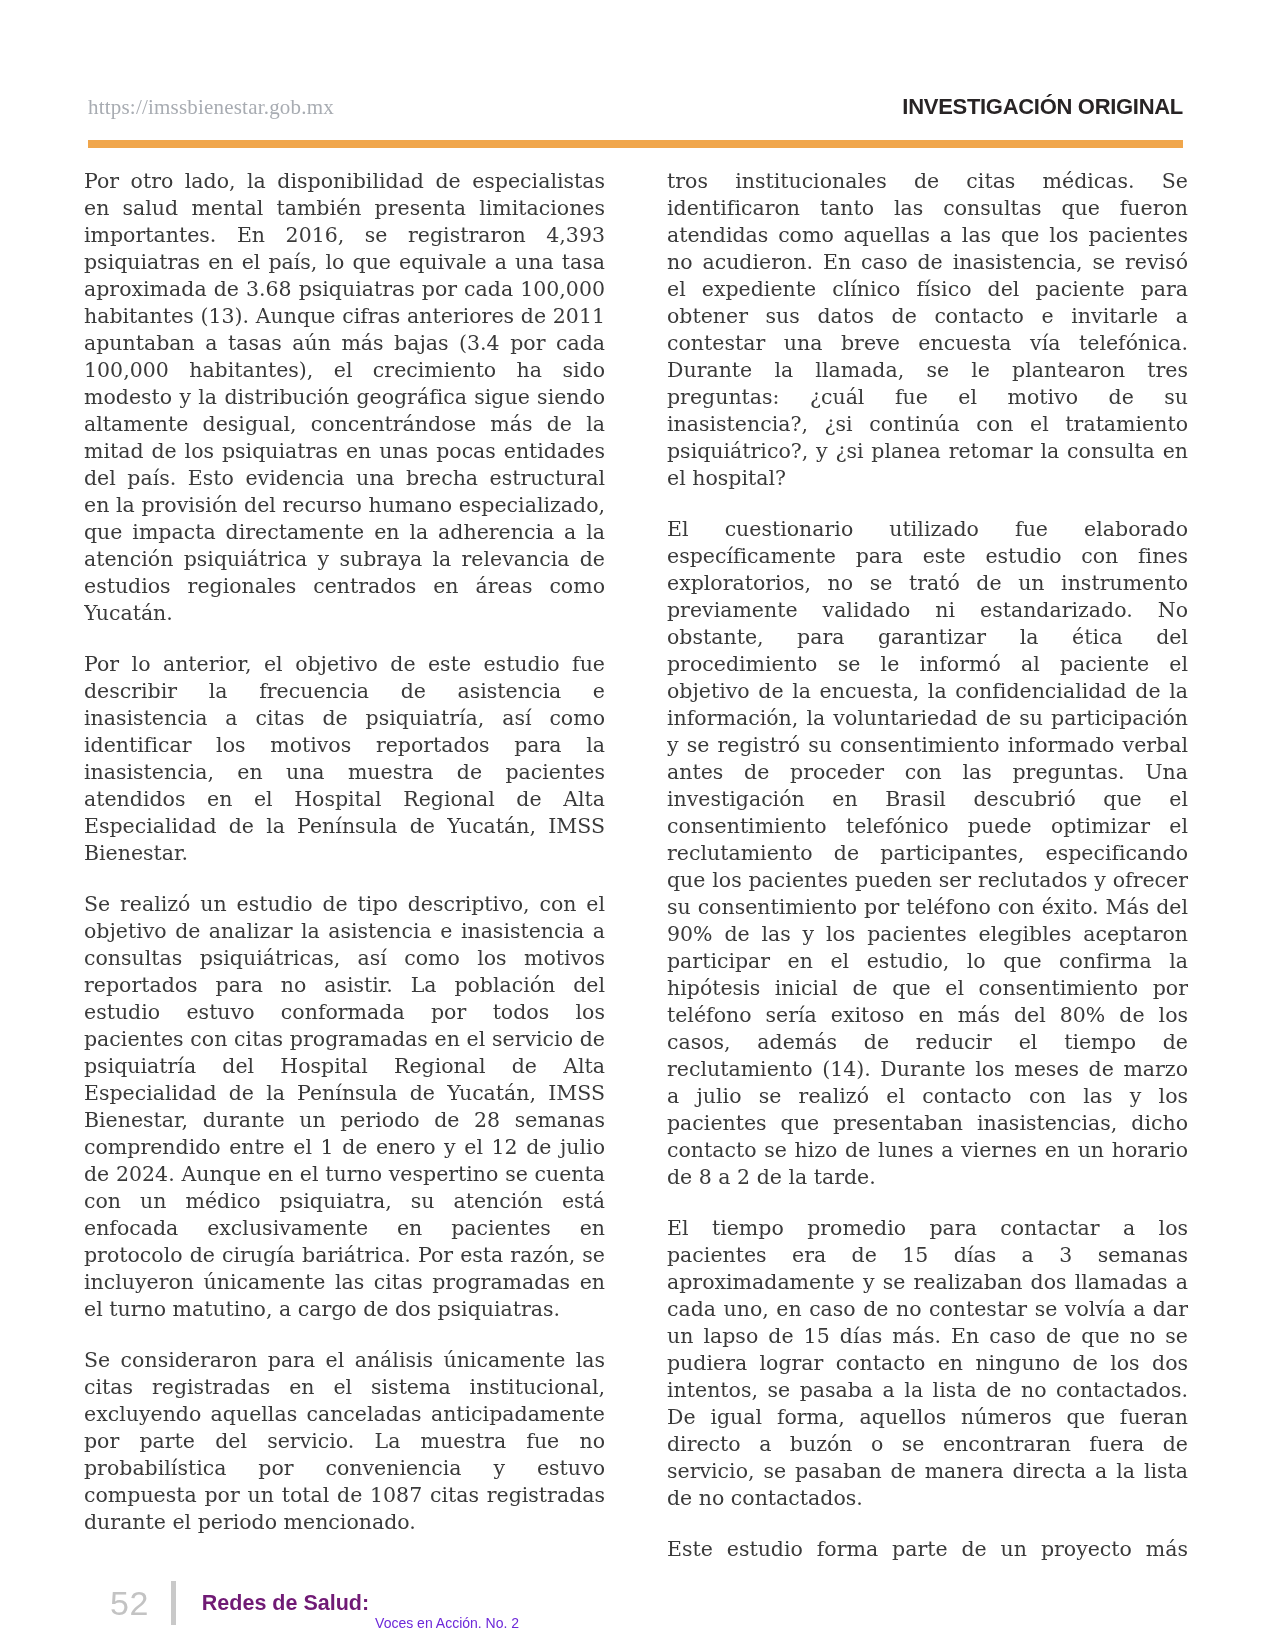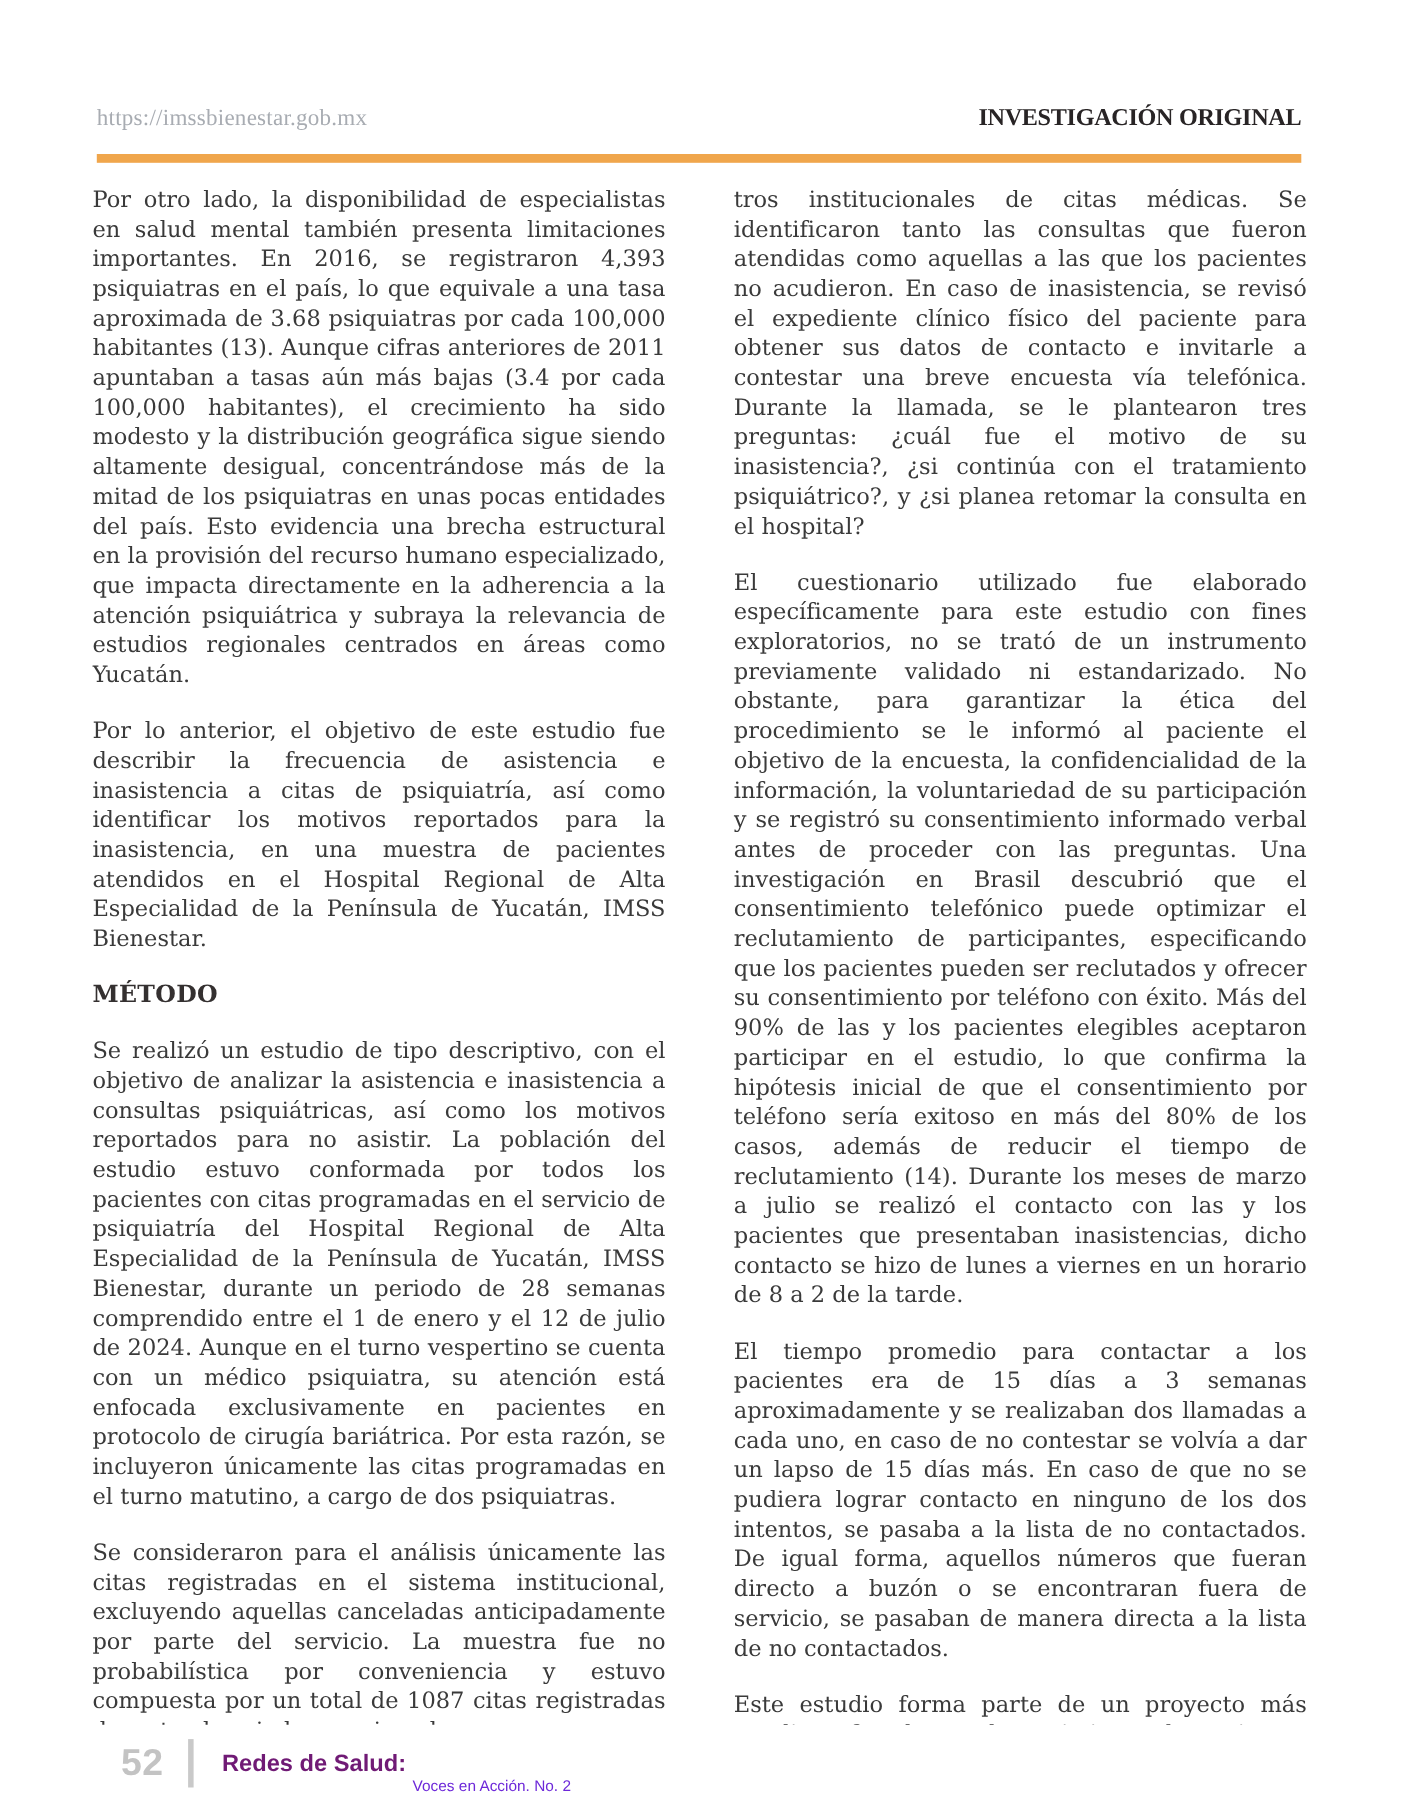--- a/index.html
+++ b/index.html
@@ -20,21 +20,21 @@
     font-family: Liberation Serif, serif;
     font-size: 21px;
     letter-spacing: 0.2px;
     color: #a8acb2;
     white-space: nowrap;
   }
   .header-label {
     position: absolute;
     right: 92px;
     top: 94px;
-    font-family: Liberation Serif, serif;
+    font-family: Liberation Sans, sans-serif;
     font-size: 22px;
     font-weight: bold;
     letter-spacing: -0.3px;
     color: #282425;
     white-space: nowrap;
   }
   .header-rule {
     position: absolute;
     left: 88px;
     top: 140px;
@@ -80,21 +80,21 @@
     left: 110px;
     top: 1579px;
     height: 48px;
     display: flex;
     align-items: center;
     font-family: "Liberation Sans", sans-serif;
     white-space: nowrap;
   }
   .page-num {
     font-size: 34px;
-    font-weight: bold;
+    font-weight: normal;
     color: #c3c3c3;
     letter-spacing: 0.5px;
   }
   .footer-divider {
     width: 5px;
     height: 44px;
     background: #c9c9c9;
     margin: 0 26px 0 22px;
   }
   .journal-name {
@@ -114,21 +114,20 @@
 
 <div class="page">
 
   <div class="header-url">https://imssbienestar.gob.mx</div>
   <div class="header-label">INVESTIGACIÓN ORIGINAL</div>
   <div class="header-rule"></div>
 
   <div class="col col-left">
     <p class="para" lang="es">Por otro lado, la disponibilidad de especialistas en salud mental también presenta limitaciones importantes. En 2016, se registraron 4,393 psiquiatras en el país, lo que equivale a una tasa aproximada de 3.68 psiquiatras por cada 100,000 habitantes (13). Aunque cifras anteriores de 2011 apuntaban a tasas aún más bajas (3.4 por cada 100,000 habitantes), el crecimiento ha sido modesto y la distribución geográfica sigue siendo altamente desigual, concentrándose más de la mitad de los psiquiatras en unas pocas entidades del país. Esto evidencia una brecha estructural en la provisión del recurso humano especializado, que impacta directamente en la adherencia a la atención psiquiátrica y subraya la relevancia de estudios regionales centrados en áreas como Yucatán.</p>
     <p class="para" lang="es">Por lo anterior, el objetivo de este estudio fue describir la frecuencia de asistencia e inasistencia a citas de psiquiatría, así como identificar los motivos reportados para la inasistencia, en una muestra de pacientes atendidos en el Hospital Regional de Alta Especialidad de la Península de Yucatán, IMSS Bienestar.</p>
-    <h2 class="section-heading">MÉTODO</h2>
     <p class="para" lang="es">Se realizó un estudio de tipo descriptivo, con el objetivo de analizar la asistencia e inasistencia a consultas psiquiátricas, así como los motivos reportados para no asistir. La población del estudio estuvo conformada por todos los pacientes con citas programadas en el servicio de psiquiatría del Hospital Regional de Alta Especialidad de la Península de Yucatán, IMSS Bienestar, durante un periodo de 28 semanas comprendido entre el 1 de enero y el 12 de julio de 2024. Aunque en el turno vespertino se cuenta con un médico psiquiatra, su atención está enfocada exclusivamente en pacientes en protocolo de cirugía bariátrica. Por esta razón, se incluyeron únicamente las citas programadas en el turno matutino, a cargo de dos psiquiatras.</p>
     <p class="para" lang="es">Se consideraron para el análisis únicamente las citas registradas en el sistema institucional, excluyendo aquellas canceladas anticipadamente por parte del servicio. La muestra fue no probabilística por conveniencia y estuvo compuesta por un total de 1087 citas registradas durante el periodo mencionado.</p>
 
   </div>
 
   <div class="col col-right">
     <p class="para" lang="es">tros institucionales de citas médicas. Se identificaron tanto las consultas que fueron atendidas como aquellas a las que los pacientes no acudieron. En caso de inasistencia, se revisó el expediente clínico físico del paciente para obtener sus datos de contacto e invitarle a contestar una breve encuesta vía telefónica. Durante la llamada, se le plantearon tres preguntas: ¿cuál fue el motivo de su inasistencia?, ¿si continúa con el tratamiento psiquiátrico?, y ¿si planea retomar la consulta en el hospital?</p>
     <p class="para" lang="es">El cuestionario utilizado fue elaborado específicamente para este estudio con fines exploratorios, no se trató de un instrumento previamente validado ni estandarizado. No obstante, para garantizar la ética del procedimiento se le informó al paciente el objetivo de la encuesta, la confidencialidad de la información, la voluntariedad de su participación y se registró su consentimiento informado verbal antes de proceder con las preguntas. Una investigación en Brasil descubrió que el consentimiento telefónico puede optimizar el reclutamiento de participantes, especificando que los pacientes pueden ser reclutados y ofrecer su consentimiento por teléfono con éxito. Más del 90% de las y los pacientes elegibles aceptaron participar en el estudio, lo que confirma la hipótesis inicial de que el consentimiento por teléfono sería exitoso en más del 80% de los casos, además de reducir el tiempo de reclutamiento (14). Durante los meses de marzo a julio se realizó el contacto con las y los pacientes que presentaban inasistencias, dicho contacto se hizo de lunes a viernes en un horario de 8 a 2 de la tarde.</p>
     <p class="para" lang="es">El tiempo promedio para contactar a los pacientes era de 15 días a 3 semanas aproximadamente y se realizaban dos llamadas a cada uno, en caso de no contestar se volvía a dar un lapso de 15 días más. En caso de que no se pudiera lograr contacto en ninguno de los dos intentos, se pasaba a la lista de no contactados. De igual forma, aquellos números que fueran directo a buzón o se encontraran fuera de servicio, se pasaban de manera directa a la lista de no contactados.</p>
     <p class="para" lang="es">Este estudio forma parte de un proyecto más amplio enfocado en el seguimiento de pacientes usuarios del servicio de psiquiatría en el hospital sede. El protocolo fue aprobado tanto por el Comité de Investigación y por el Comité de Ética en Investigación del hospital sede, el cual consta con registro 2023-</p>

